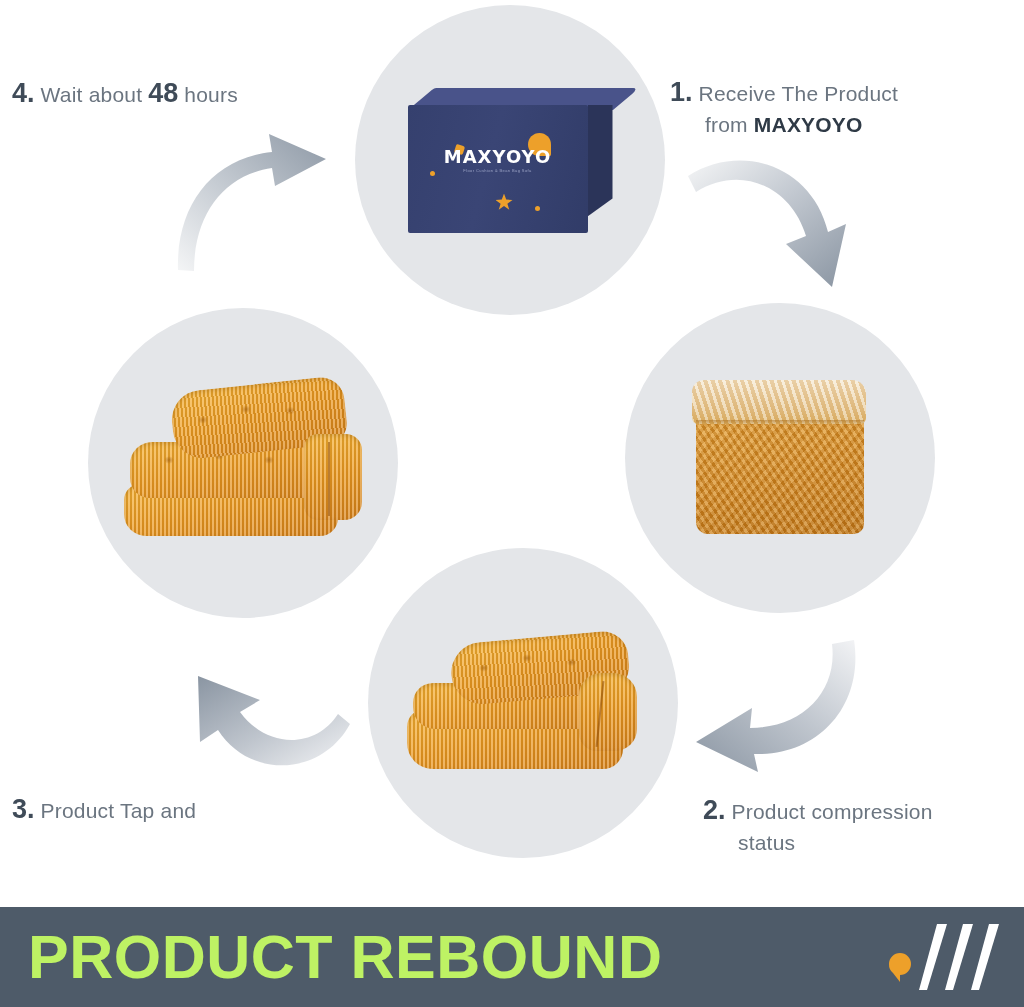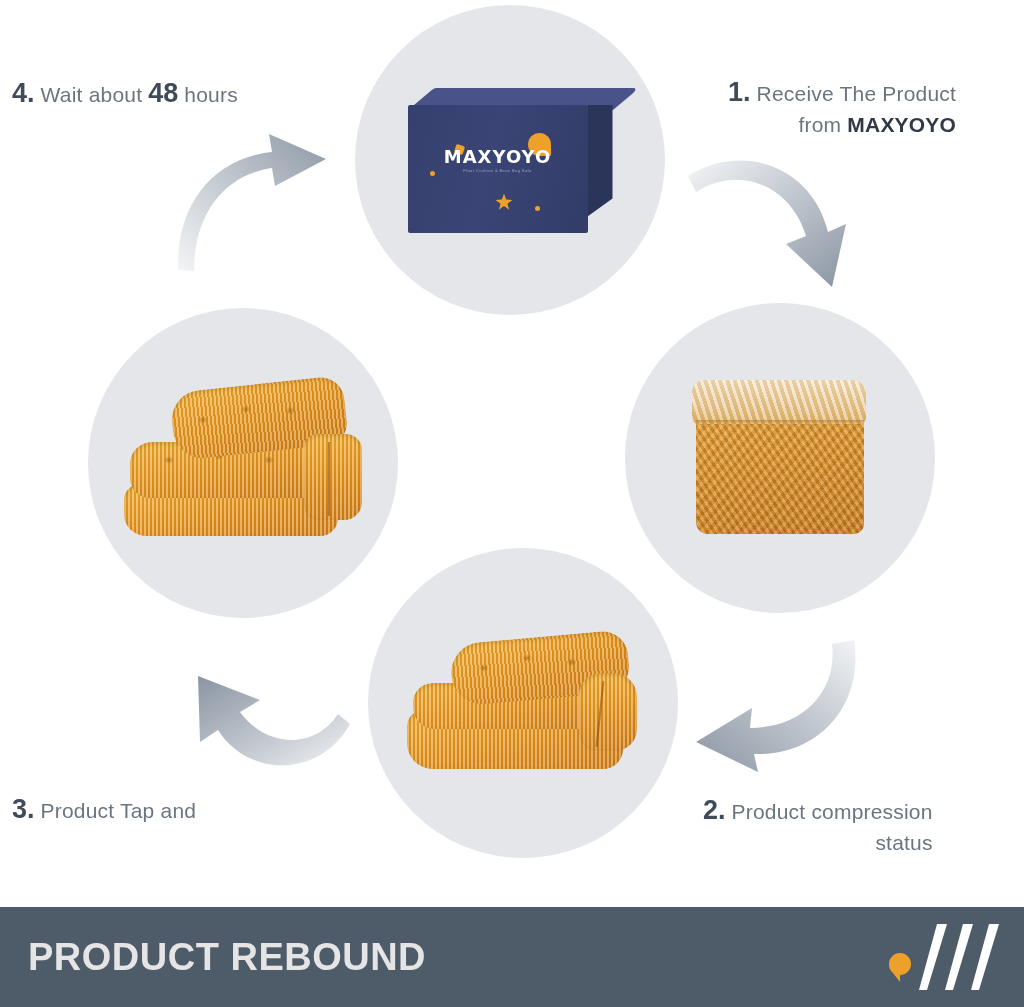--- a/index.html
+++ b/index.html
@@ -37,43 +37,43 @@
     letter-spacing:.2px;
     white-space:nowrap;
   }
   .step-label .num {
     color:#3f4b58;
     font-size:27px;
     font-weight:bold;
     letter-spacing:0;
   }
   .step-label .strong { color:#2f3a46; font-weight:bold; }
-  #label-1 { left:728px; top:75px;  }
+  #label-1 { left:670px; top:75px;  }
   #label-2 { left:703px; top:793px; }
   #label-3 { left:12px;  top:792px; }
   #label-4 { left:12px;  top:76px;  }
-  .step-label .line2 { padding-left:35px; display:block;text-align:right; }
+  .step-label .line2 { padding-left:35px; display:block; }
 
   
   .arrow { position:absolute; }
   #arrow-4-1 { left:168px; top:128px; width:165px; height:145px; }
   #arrow-1-2 { left:686px; top:140px; width:180px; height:165px; }
   #arrow-2-3 { left:668px; top:638px; width:195px; height:155px; }
   #arrow-3-4 { left:172px; top:628px; width:185px; height:165px; }
 
   
   #banner {
     position:absolute; left:0; bottom:0;
     width:1024px; height:100px;
     background:#4e5b69;
     display:flex; align-items:center;
   }
   #banner-title {
-    color:#e5e5e5;
-    font-size:38px;
+    color:#bef264;
+    font-size:61px;
     font-weight:bold;
     letter-spacing:.5px;
     margin-left:28px;
   }
   #brand-logo {
     position:absolute; right:24px; top:50%;
     transform:translateY(-50%);
     width:125px; height:74px;
   }
 

